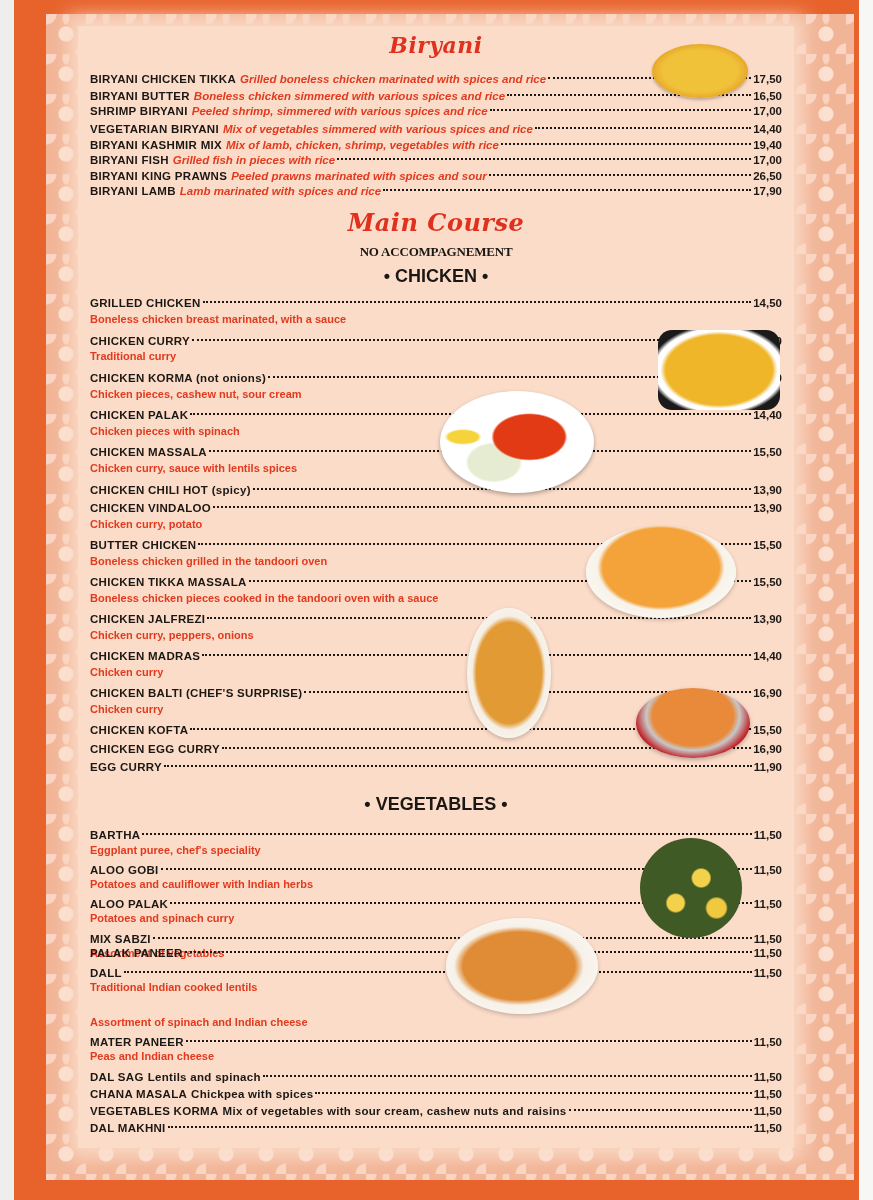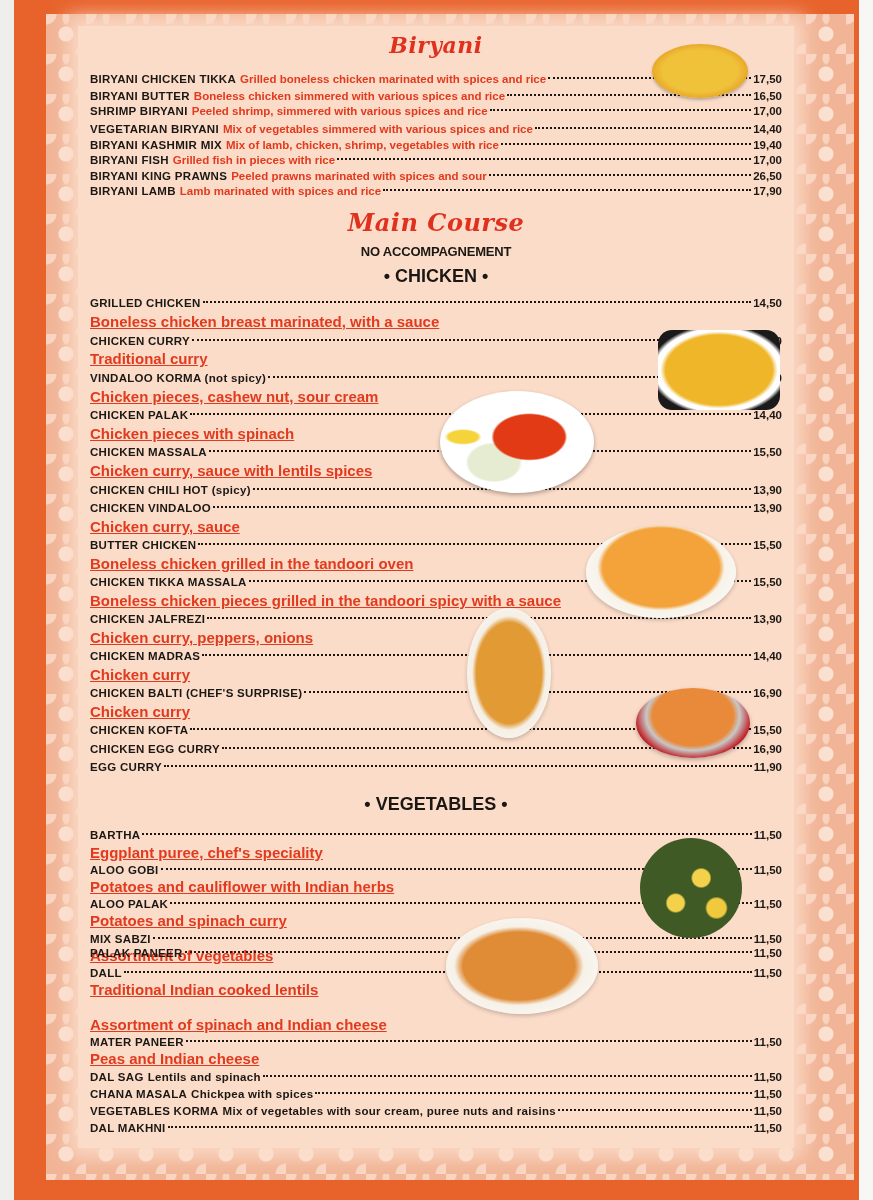--- a/index.html
+++ b/index.html
@@ -12,24 +12,24 @@
       radial-gradient(circle at 0 0, rgba(255,240,230,.55) 0 10px, transparent 11px),
       radial-gradient(circle at 40px 40px, rgba(255,240,230,.55) 0 10px, transparent 11px),
       radial-gradient(ellipse at 20px 4px, rgba(255,240,230,.5) 0 3px, transparent 4px);
     background-size:40px 40px;}
   .panel{position:absolute;left:78px;top:26px;width:716px;height:1122px;background:#fbdcc9;
     box-shadow:0 0 18px 10px rgba(251,220,201,.9);}
   .content{position:absolute;left:90px;top:0;width:692px;}
   .script-title{position:absolute;font-family:"DejaVu Serif","Liberation Serif",serif;font-style:italic;font-weight:bold;color:#e0311f;text-align:center;width:100%;letter-spacing:.5px;}
   .row{position:absolute;left:0;width:692px;height:18px;display:flex;align-items:center;font-size:11.5px;font-weight:bold;white-space:nowrap;}
   .row .name{color:#1b1714;letter-spacing:.3px;}
-  .row .desc{color:#e23a1e;margin-left:4px;}
+  .row .desc{color:#e23a1e;margin-left:4px;font-style:italic;}
   .row .lead{flex:1;border-bottom:2px dotted #1b1714;margin:0 2px 3px 2px;height:0;min-width:10px;}
   .row .price{color:#1b1714;font-size:11.5px;}
-  .descline{position:absolute;left:0;font-size:15px;font-weight:bold;color:#e23a1e;white-space:nowrap;text-decoration:underline;}
+  .descline{position:absolute;left:0;font-size:11px;font-weight:bold;color:#e23a1e;white-space:nowrap;}
   .subhead{position:absolute;width:692px;text-align:center;color:#1b1714;font-weight:bold;}
   .food{position:absolute;border-radius:50%;}
 </style>
 </head>
 <body>
 
 <div class="paper-edge"></div>
 <div class="frame"></div>
 <div class="pattern"></div>
 <div class="panel"></div>
@@ -81,37 +81,37 @@
       <span class="price">26,50</span>
     </div>
   <div class="row" style="top:182px">
       <span class="name">BIRYANI LAMB</span>
       <span class="desc">Lamb marinated with spices and rice</span>
       <span class="lead"></span>
       <span class="price">17,90</span>
     </div>
 
   <div class="script-title" style="top:208px;font-size:24px;">Main Course</div>
-  <div class="subhead" style="top:244px;font-size:13px;letter-spacing:-.2px;">NO ACCOMPAGNEMENT</div>
+  <div class="subhead" style="top:244px;font-size:13px;letter-spacing:-.2px;font-family:Liberation Serif, serif;">NO ACCOMPAGNEMENT</div>
   <div class="subhead" style="top:266px;font-size:18px;">• CHICKEN •</div>
 
   <div class="row" style="top:294px">
       <span class="name">GRILLED CHICKEN</span>
       <span class="lead"></span>
       <span class="price">14,50</span>
     </div>
   <div class="descline" style="top:313px">Boneless chicken breast marinated, with a sauce</div>
   <div class="row" style="top:332px">
       <span class="name">CHICKEN CURRY</span>
       <span class="lead"></span>
       <span class="price">13,90</span>
     </div>
   <div class="descline" style="top:350px">Traditional curry</div>
   <div class="row" style="top:369px">
-      <span class="name">VINDALOO KORMA (not spicy)</span>
+      <span class="name">CHICKEN KORMA (not onions)</span>
       <span class="lead"></span>
       <span class="price">14,40</span>
     </div>
   <div class="descline" style="top:388px">Chicken pieces, cashew nut, sour cream</div>
   <div class="row" style="top:406px">
       <span class="name">CHICKEN PALAK</span>
       <span class="lead"></span>
       <span class="price">14,40</span>
     </div>
   <div class="descline" style="top:425px">Chicken pieces with spinach</div>
@@ -124,33 +124,33 @@
   <div class="row" style="top:481px">
       <span class="name">CHICKEN CHILI HOT (spicy)</span>
       <span class="lead"></span>
       <span class="price">13,90</span>
     </div>
   <div class="row" style="top:499px">
       <span class="name">CHICKEN VINDALOO</span>
       <span class="lead"></span>
       <span class="price">13,90</span>
     </div>
-  <div class="descline" style="top:518px">Chicken curry, sauce</div>
+  <div class="descline" style="top:518px">Chicken curry, potato</div>
   <div class="row" style="top:536px">
       <span class="name">BUTTER CHICKEN</span>
       <span class="lead"></span>
       <span class="price">15,50</span>
     </div>
   <div class="descline" style="top:555px">Boneless chicken grilled in the tandoori oven</div>
   <div class="row" style="top:573px">
       <span class="name">CHICKEN TIKKA MASSALA</span>
       <span class="lead"></span>
       <span class="price">15,50</span>
     </div>
-  <div class="descline" style="top:592px">Boneless chicken pieces grilled in the tandoori spicy with a sauce</div>
+  <div class="descline" style="top:592px">Boneless chicken pieces cooked in the tandoori oven with a sauce</div>
   <div class="row" style="top:610px">
       <span class="name">CHICKEN JALFREZI</span>
       <span class="lead"></span>
       <span class="price">13,90</span>
     </div>
   <div class="descline" style="top:629px">Chicken curry, peppers, onions</div>
   <div class="row" style="top:647px">
       <span class="name">CHICKEN MADRAS</span>
       <span class="lead"></span>
       <span class="price">14,40</span>
@@ -229,21 +229,21 @@
       <span class="price">11,50</span>
     </div>
   <div class="row" style="top:1085px">
       <span class="name">CHANA MASALA</span>
       <span class="name" style="margin-left:4px">Chickpea with spices</span>
       <span class="lead"></span>
       <span class="price">11,50</span>
     </div>
   <div class="row" style="top:1102px">
       <span class="name">VEGETABLES KORMA</span>
-      <span class="name" style="margin-left:4px">Mix of vegetables with sour cream, puree nuts and raisins</span>
+      <span class="name" style="margin-left:4px">Mix of vegetables with sour cream, cashew nuts and raisins</span>
       <span class="lead"></span>
       <span class="price">11,50</span>
     </div>
   <div class="row" style="top:1119px">
       <span class="name">DAL MAKHNI</span>
       <span class="lead"></span>
       <span class="price">11,50</span>
     </div>
 </div>
 

